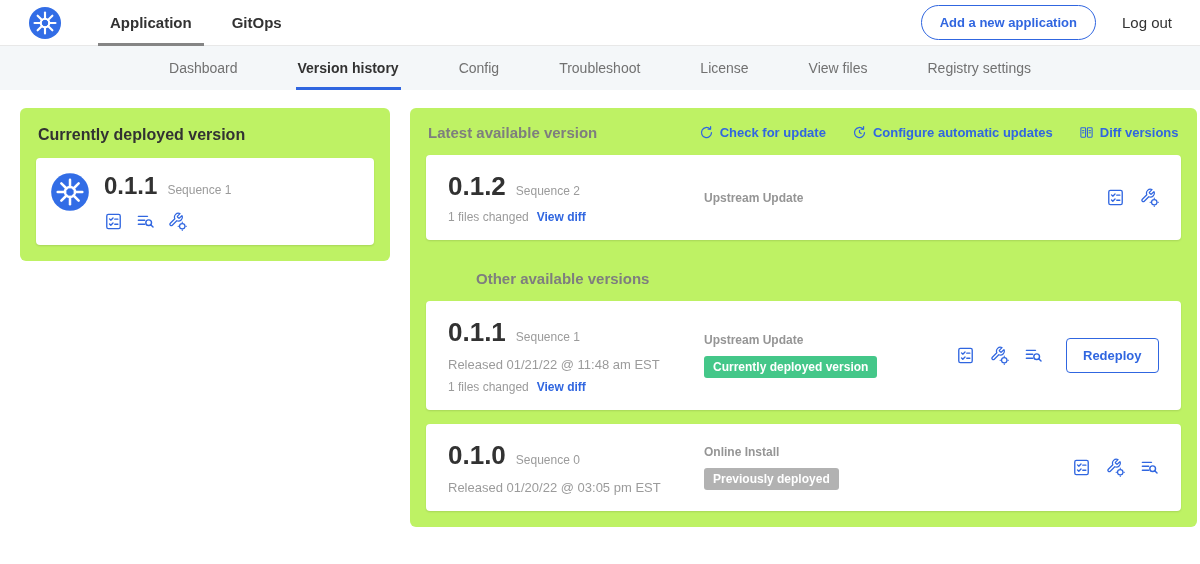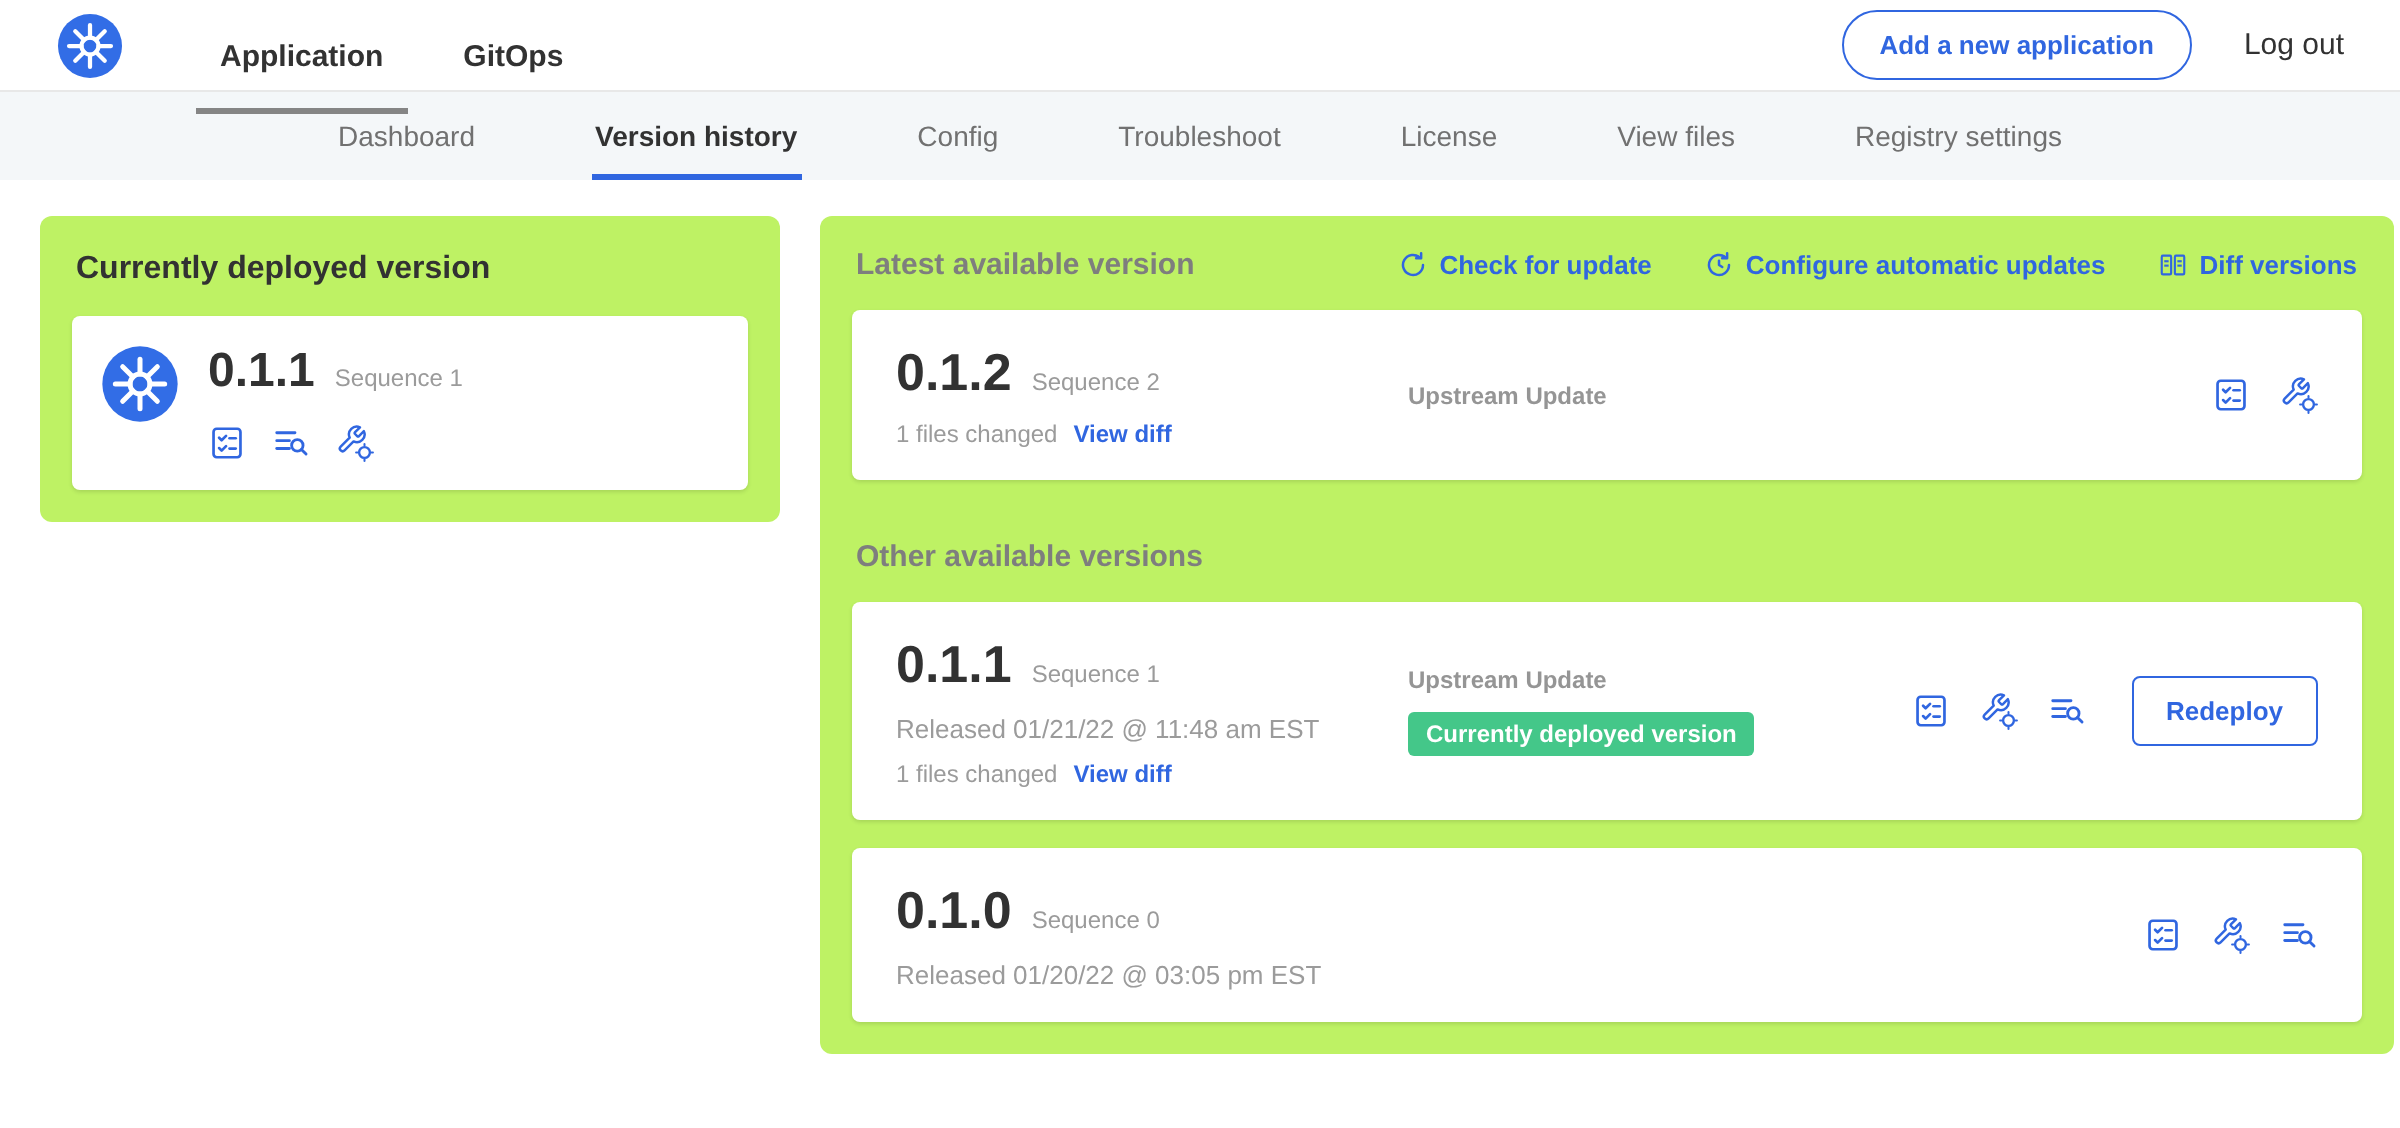--- a/index.html
+++ b/index.html
@@ -8,21 +8,21 @@
     font-family: "Liberation Sans", sans-serif;
     background: #ffffff;
     color: #323232;
     overflow: hidden;
   }
 
   
   .header { display: flex; align-items: center; height: 46px; padding: 0 28px; border-bottom: 1px solid #e8e8e8; background: #fff; }
   .logo-wrap { width: 34px; height: 34px; margin-right: 36px; flex: 0 0 auto; }
   .logo-wrap svg { width: 34px; height: 34px; display: block; }
-  .top-tab { height: 57px; display: flex; align-items: center; padding: 3px 12px 0 12px; margin-right: 16px; font-size: 15px; font-weight: 600; color: #323232; cursor: pointer; border-bottom: 3px solid transparent; }
+  .top-tab { height: 46px; display: flex; align-items: center; padding: 3px 12px 0 12px; margin-right: 16px; font-size: 15px; font-weight: 600; color: #323232; cursor: pointer; border-bottom: 3px solid transparent; }
   .top-tab.active { font-weight: 700; border-bottom-color: #858585; }
   .spacer { flex: 1; }
   .add-app-btn { background: #fff; border: 1px solid #3066E0; color: #3066E0; font-weight: 700; font-size: 13px; padding: 9px 18px; border-radius: 18px; cursor: pointer; font-family: inherit; }
   .logout { margin-left: 26px; font-size: 15px; color: #323232; cursor: pointer; }
 
   
   .subnav { height: 44px; background: #F4F7F9; display: flex; justify-content: center; gap: 56px; }
   .subnav-item { display: flex; align-items: center; font-size: 14px; color: #717171; cursor: pointer; border-bottom: 3px solid transparent; padding: 3px 2px 0 2px; }
   .subnav-item.active { color: #323232; font-weight: 700; border-bottom-color: #3066E0; }
 
@@ -57,21 +57,21 @@
   .vc-files { margin-top: 8px; font-size: 12px; color: #9B9B9B; display: flex; gap: 8px; align-items: center; }
   .view-diff { color: #3066E0; font-weight: 700; font-size: 12px; cursor: pointer; }
   .vc-mid { width: 252px; flex: 0 0 auto; }
   .vc-source { font-size: 12px; font-weight: 700; color: #959595; }
   .badge { display: inline-block; margin-top: 9px; padding: 4px 9px; border-radius: 3px; font-size: 12px; font-weight: 700; color: #fff; white-space: nowrap; }
   .badge.green { background: #44C789; }
   .badge.gray { background: #B2B2B2; }
   .vc-right { flex: 1; display: flex; align-items: center; justify-content: flex-end; gap: 15px; }
   .btn-deploy { background: #3066E0; color: #fff; border: none; font-weight: 700; font-size: 13px; padding: 10px 20px; border-radius: 4px; cursor: pointer; margin-left: 8px; font-family: inherit; }
   .btn-redeploy { background: #fff; color: #3066E0; border: 1px solid #3066E0; font-weight: 700; font-size: 13px; padding: 9px 16px; border-radius: 4px; cursor: pointer; margin-left: 8px; font-family: inherit; }
-  .other-title { font-size: 15px; font-weight: 600; color: #7E7E7E; margin-top: 30px; padding-left: 2px; }
+  .other-title { font-size: 15px; font-weight: 600; color: #7E7E7E; margin-top: 30px; padding-left: 2px; margin-left: 48px; }
 </style>
 </head>
 <body>
 
 <svg width="0" height="0" style="position:absolute" aria-hidden="true">
   <defs>
     <symbol id="i-k8s" viewBox="0 0 24 24">
       <circle cx="12" cy="12" r="11.3" fill="#326DE6"></circle>
       <g stroke="#fff" stroke-width="1.5" stroke-linecap="round" fill="none">
         <circle cx="12" cy="12" r="3"></circle>
@@ -282,20 +282,24 @@
     </div>
 
     <div class="version-card">
       <div class="vc-left">
         <div class="ver-row">
           <span class="vc-ver">0.1.0</span>
           <span class="seq">Sequence 0</span>
         </div>
         <div class="vc-meta">Released 01/20/22 @ 03:05 pm EST</div>
       </div>
+      <div class="vc-mid">
+        <div class="vc-source">Online Install</div>
+        <span class="badge gray">Previously deployed</span>
+      </div>
       <div class="vc-right">
         <svg class="act-icon">
             <use href="#i-preflight"></use>
           </svg>
         <svg class="act-icon">
             <use href="#i-config"></use>
           </svg>
         <svg class="act-icon">
             <use href="#i-logs"></use>
           </svg>

